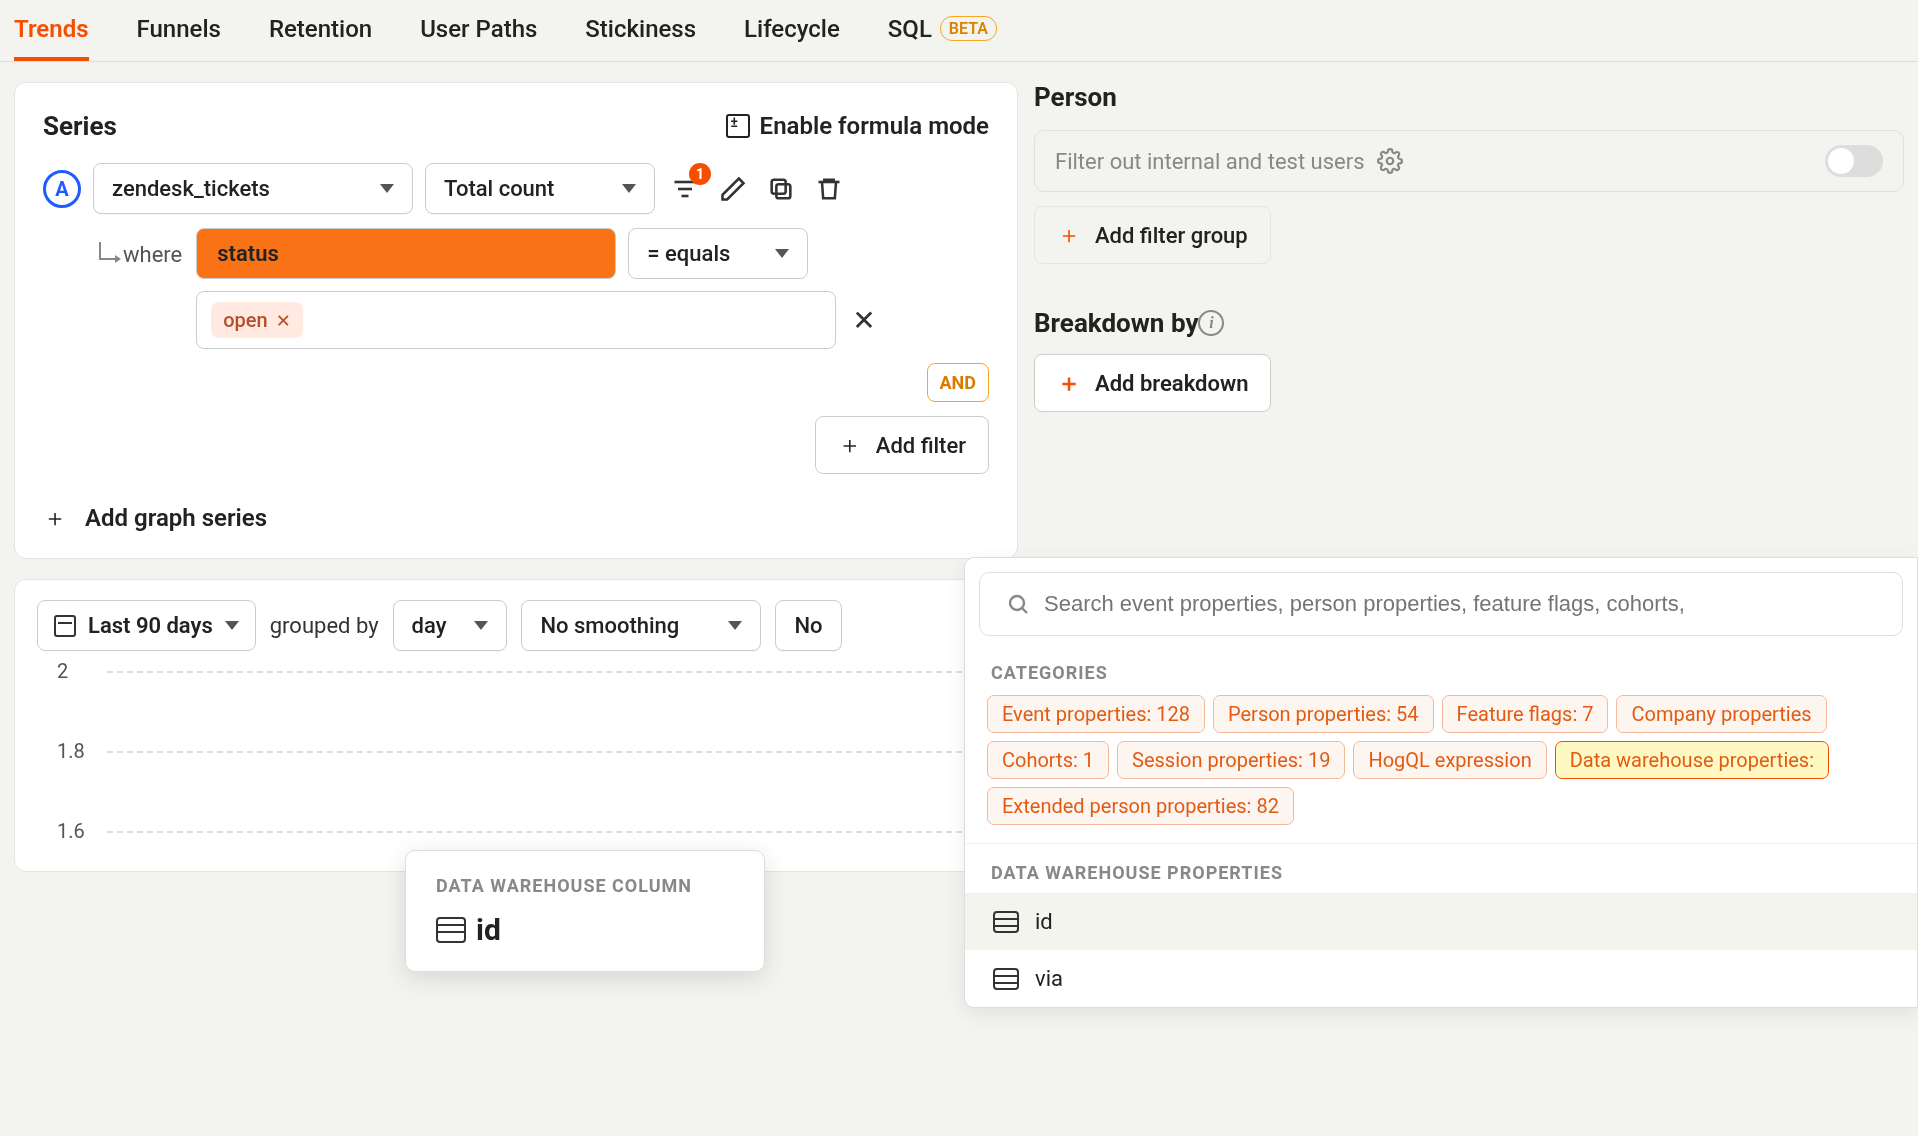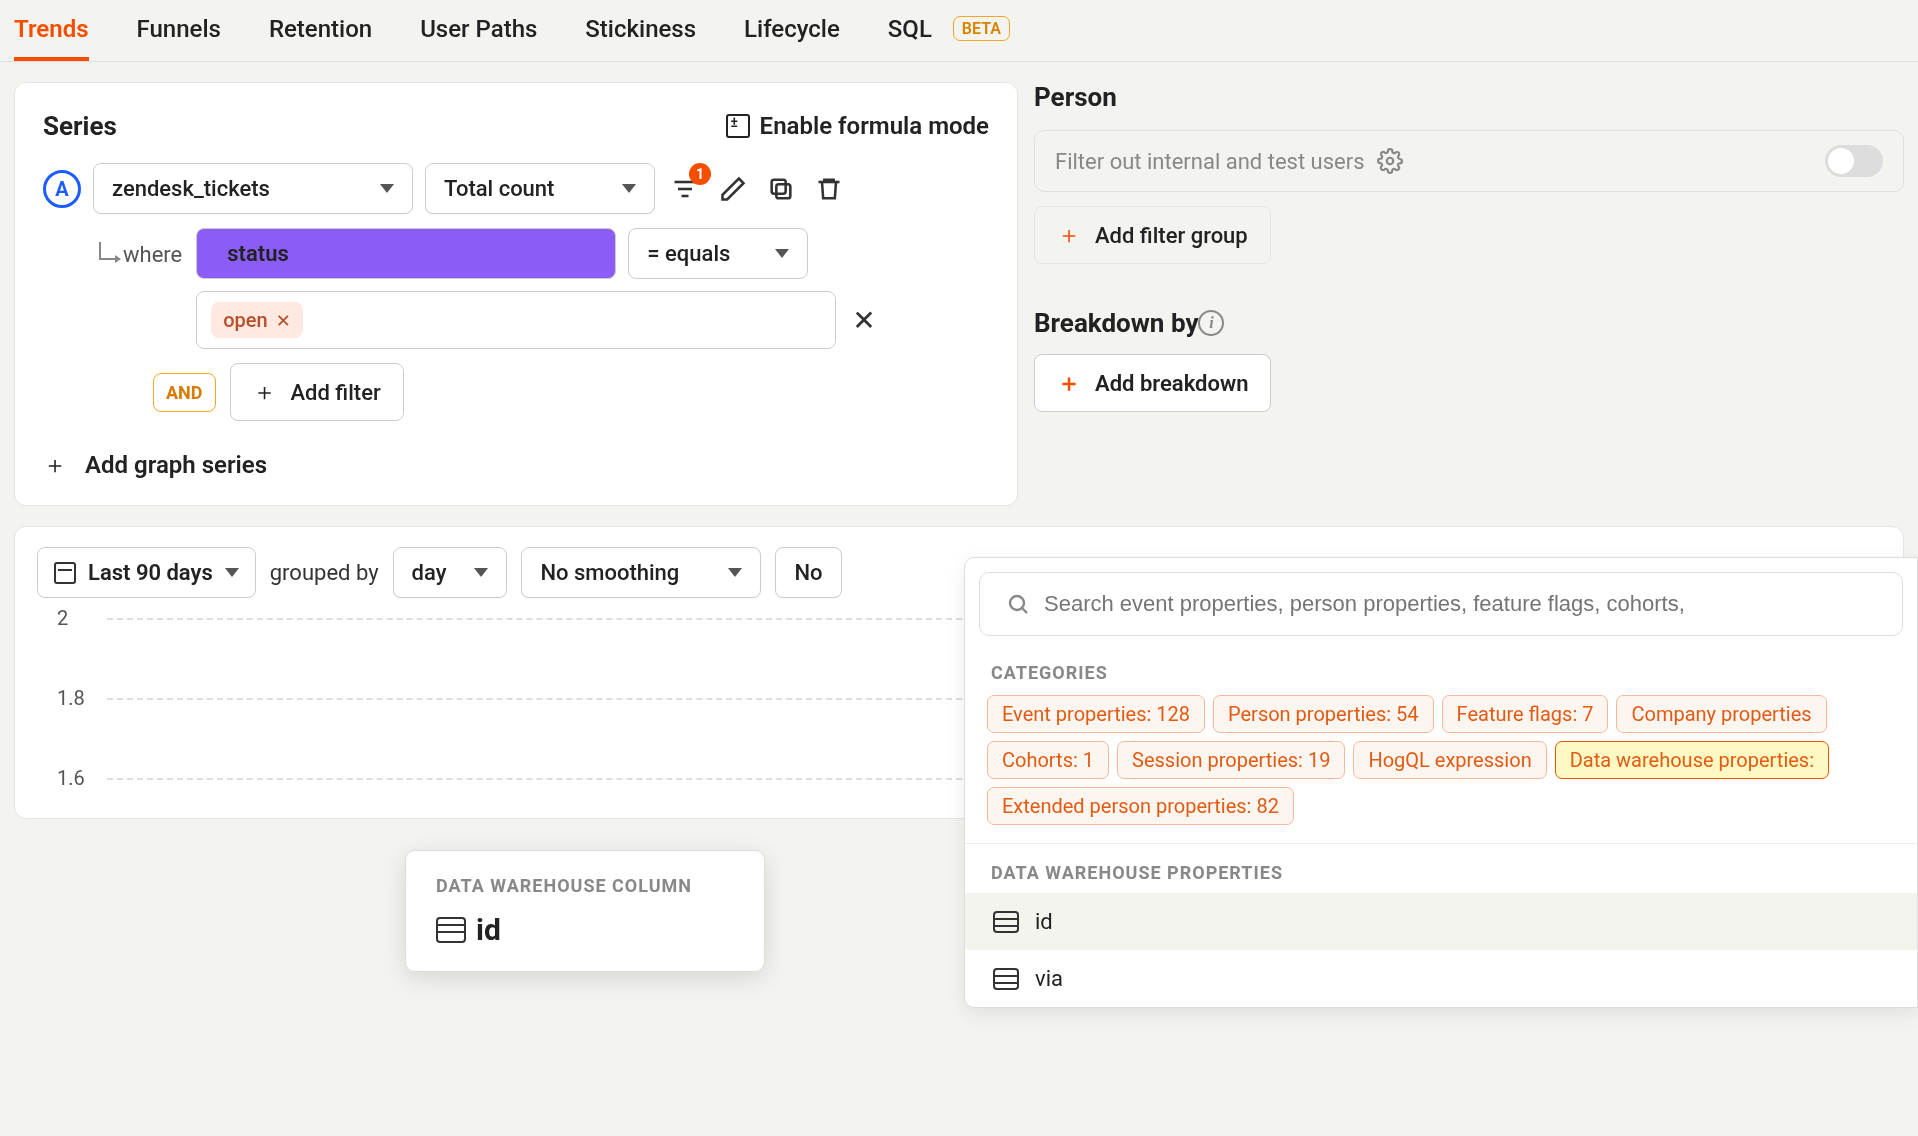--- a/index.html
+++ b/index.html
@@ -33,22 +33,22 @@
 .tab.active {
   color: #f54e00;
   border-bottom-color: #f54e00;
   font-weight: 600;
 }
 .beta-badge {
   border: 1.5px solid #f5a623;
   color: #d98200;
   font-size: 16px;
   padding: 2px 8px;
-  border-radius: 7px;
-  margin-left: 21px;
+  border-radius: 12px;
+  margin-left: 8px;
   font-weight: 600;
 }
 .main {
   display: flex;
   gap: 16px;
   padding: 20px 14px;
 }
 .panel {
   background: #fff;
   border: 1px solid #e5e5e5;
@@ -171,25 +171,25 @@
   right:-4px; bottom:-5px;
   border-left:6px solid #888;
   border-top:4px solid transparent;
   border-bottom:4px solid transparent;
 }
 .where-body { display: flex; flex-direction: column; gap: 12px; }
 .where-inputs { display: flex; gap: 12px; align-items: center; }
 .prop-box {
   border: 1.5px solid #ccc;
   border-radius: 8px;
-  padding: 12px 30px;
+  padding: 12px 20px;
   min-width: 420px;
   font-size: 22px;
   font-weight: 600;
-  background: #8b5cf6;
+  background: #f97316;
 }
 .op-box {
   border: 1.5px solid #ccc;
   border-radius: 8px;
   padding: 12px 18px;
   min-width: 180px;
   display: flex;
   align-items: center;
   justify-content: space-between;
   font-size: 22px;
@@ -218,21 +218,21 @@
   font-weight: 500;
 }
 .chip-x { cursor: pointer; font-size: 18px; color: #b5502a; }
 .remove-filter {
   font-size: 28px;
   cursor: pointer;
   color: #333;
   margin-left: 6px;
   align-self: center;
 }
-.and-row { display: flex; gap: 14px; align-items: center; margin-left: 110px; margin-bottom: 26px; }
+.and-row { display: flex; gap: 14px; align-items: flex-end; margin-left: 110px; margin-bottom: 26px; flex-direction: column; }
 .and-badge {
   border: 1.5px solid #f5a623;
   color: #d87a00;
   padding: 8px 12px;
   border-radius: 8px;
   font-weight: 700;
   font-size: 18px;
 }
 .add-filter-btn {
   border: 1.5px solid #ccc;

